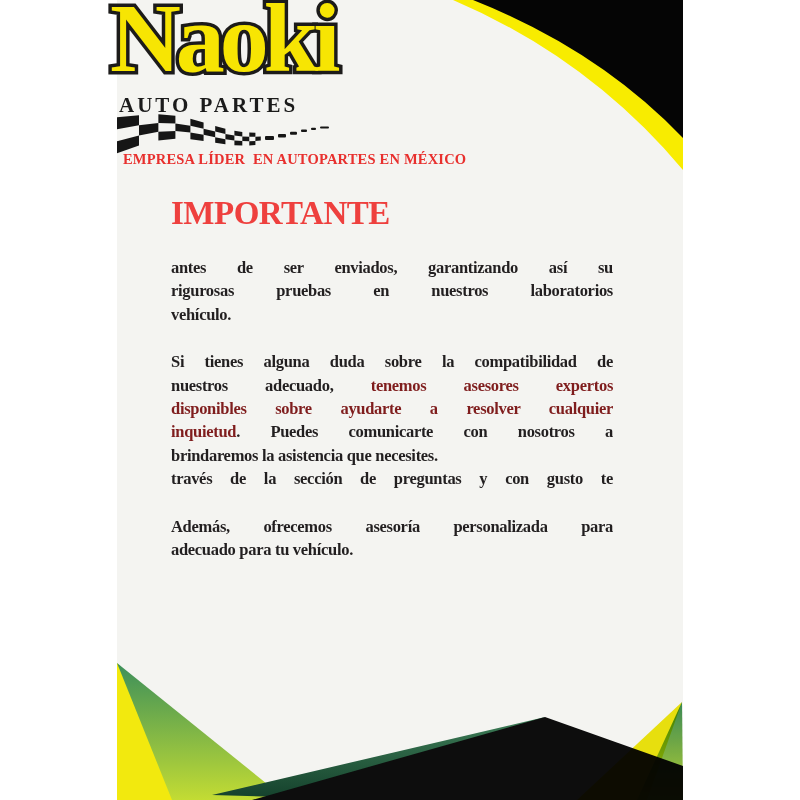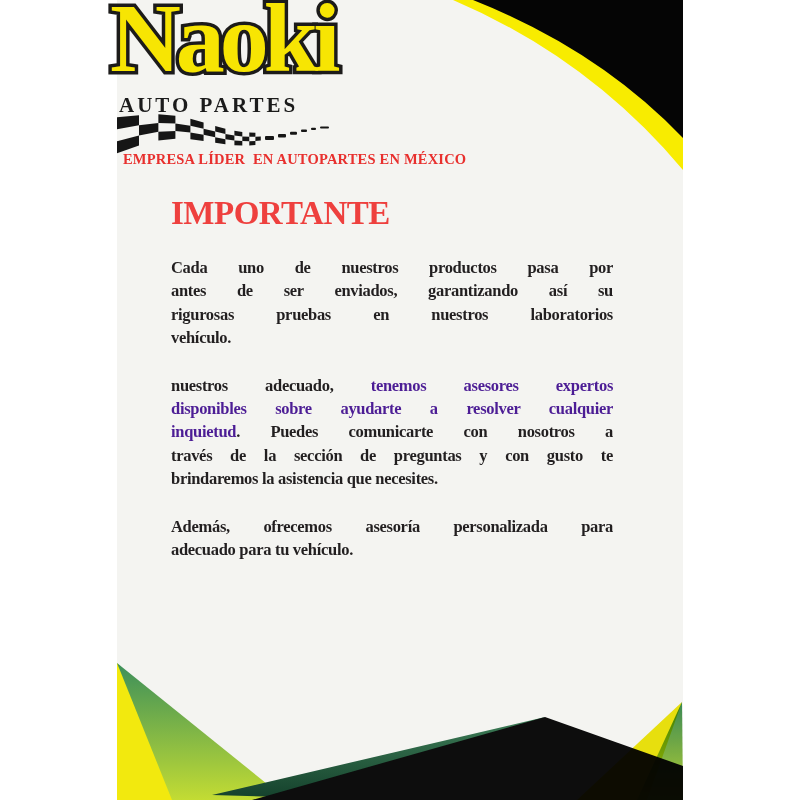--- a/index.html
+++ b/index.html
@@ -22,21 +22,21 @@
 
   
   .main{position:absolute;left:54px;top:196px;width:442px;}
   .title{margin:0 0 26px 0;font-size:33px;line-height:34px;font-weight:bold;
          letter-spacing:-0.5px;color:#ee403e;}
   .para{margin:0 0 24px 0;}
   .line{line-height:23.4px;font-size:16.5px;font-weight:bold;letter-spacing:-0.3px;
         color:#221f20;text-align:justify;text-align-last:justify;white-space:nowrap;}
   .line.last{text-align-last:left;}
   .seg-dark{color:#221f20;}
-  .seg-red{color:#4c1d95;}
+  .seg-red{color:#7f1d1d;}
 </style>
 </head>
 <body>
 
 <div class="canvas">
   <div class="page">
 
     <svg class="corner-svg" viewBox="0 0 566 172" aria-hidden="true">
       <path d="M336,0 Q472,58 566,170 L566,0 Z" fill="#f8ec00"></path>
       <path d="M356,0 Q482,50 566,138 L566,0 Z" fill="#050505"></path>
@@ -71,31 +71,31 @@
           <rect x="194" y="16.6873537928823" width="5" height="2.2" rx="1"></rect>
           <rect x="203" y="15.587670512048344" width="9" height="2" rx="1"></rect>
         </svg>
       <div class="tagline">EMPRESA LÍDER  EN AUTOPARTES EN MÉXICO</div>
     </header>
 
     <main class="main">
       <h1 class="title">IMPORTANTE</h1>
       <div id="paragraphs">
           <div class="para">
-            <div class="line"><span class="seg-dark">Cada uno de nuestros productos pasa por</span></div>
             <div class="line"><span class="seg-dark">antes de ser enviados, garantizando así su</span></div>
             <div class="line"><span class="seg-dark">rigurosas pruebas en nuestros laboratorios</span></div>
             <div class="line last"><span class="seg-dark">vehículo.</span></div>
           </div>
           <div class="para">
+            <div class="line"><span class="seg-dark">Si tienes alguna duda sobre la compatibilidad de</span></div>
             <div class="line"><span class="seg-dark">nuestros adecuado, </span><span class="seg-red">tenemos asesores expertos</span></div>
             <div class="line"><span class="seg-red">disponibles sobre ayudarte a resolver cualquier</span></div>
             <div class="line"><span class="seg-red">inquietud</span><span class="seg-dark">. Puedes comunicarte con nosotros a</span></div>
+            <div class="line last"><span class="seg-dark">brindaremos la asistencia que necesites.</span></div>
             <div class="line"><span class="seg-dark">través de la sección de preguntas y con gusto te</span></div>
-            <div class="line last"><span class="seg-dark">brindaremos la asistencia que necesites.</span></div>
           </div>
           <div class="para">
             <div class="line"><span class="seg-dark">Además, ofrecemos asesoría personalizada para</span></div>
             <div class="line last"><span class="seg-dark">adecuado para tu vehículo.</span></div>
           </div>
         </div>
     </main>
 
     <svg class="bottom-svg" viewBox="0 0 566 148" aria-hidden="true">
       <defs>

